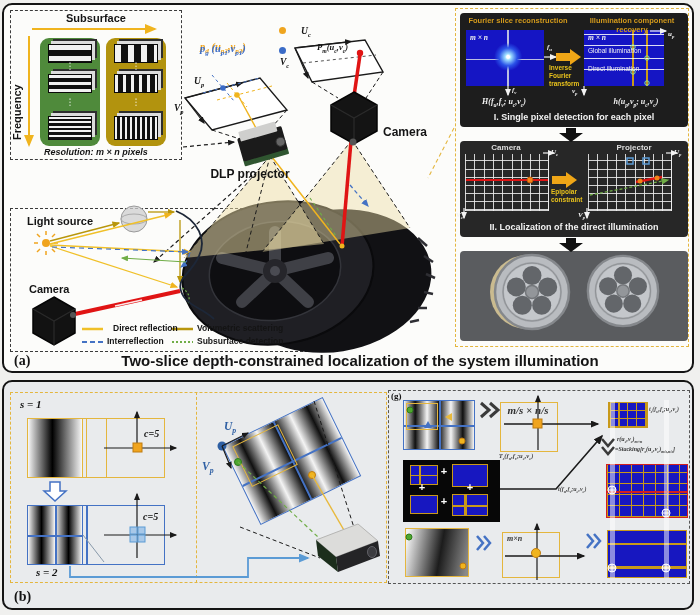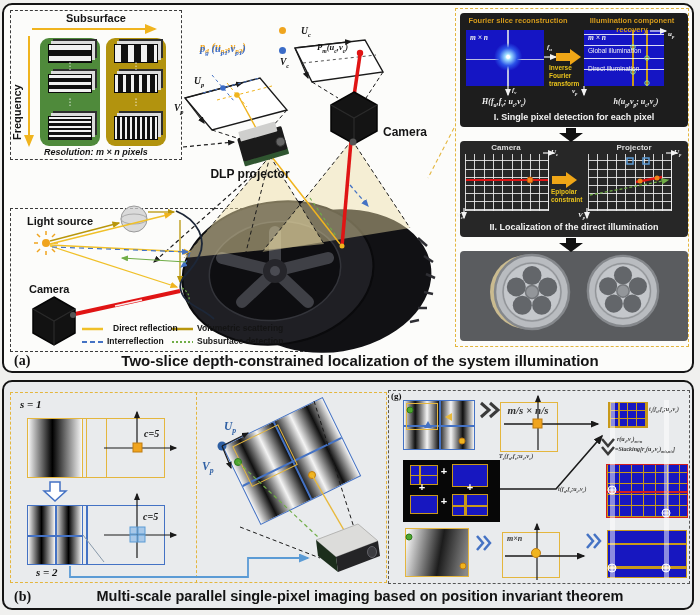--- a/index.html
+++ b/index.html
@@ -530,15 +530,14 @@
   <div class="abs math" style="left:617px;top:436px;font-size:6px;color:#333;">r(u<sub>c</sub>,v<sub>c</sub>)<sub>m×n</sub></div>
   <div class="abs math" style="left:615px;top:446px;font-size:6px;color:#333;">=Stacking[r<sub>s</sub>(u<sub>c</sub>,v<sub>c</sub>)<sub>m/s,n/s</sub>]</div>
   <div class="abs math" style="left:558px;top:486px;font-size:6px;color:#444;">t(f<sub>u</sub>,f<sub>v</sub>;u<sub>c</sub>,v<sub>c</sub>)</div>
   <div class="abs math" style="left:507px;top:534px;font-size:8px;color:#333;">m×n</div>
   <div class="abs bold ctr" style="left:438px;top:465px;width:12px;font-size:11px;color:#fff;">+</div>
   <div class="abs bold ctr" style="left:438px;top:495px;width:12px;font-size:11px;color:#fff;">+</div>
   <div class="abs bold ctr" style="left:416px;top:481px;width:12px;font-size:11px;color:#fff;">+</div>
   <div class="abs bold ctr" style="left:464px;top:481px;width:12px;font-size:11px;color:#fff;">+</div>
 
   <div class="abs caplbl" style="left:14px;top:589px;font-size:14px;">(b)</div>
-  <div class="abs caption ctr" style="left:60px;top:588px;width:600px;font-size:14.5px;">Multi-scale parallel single-pixel imaging based on position invariant theorem</div>
 
 </div>
 
 </body></html>

